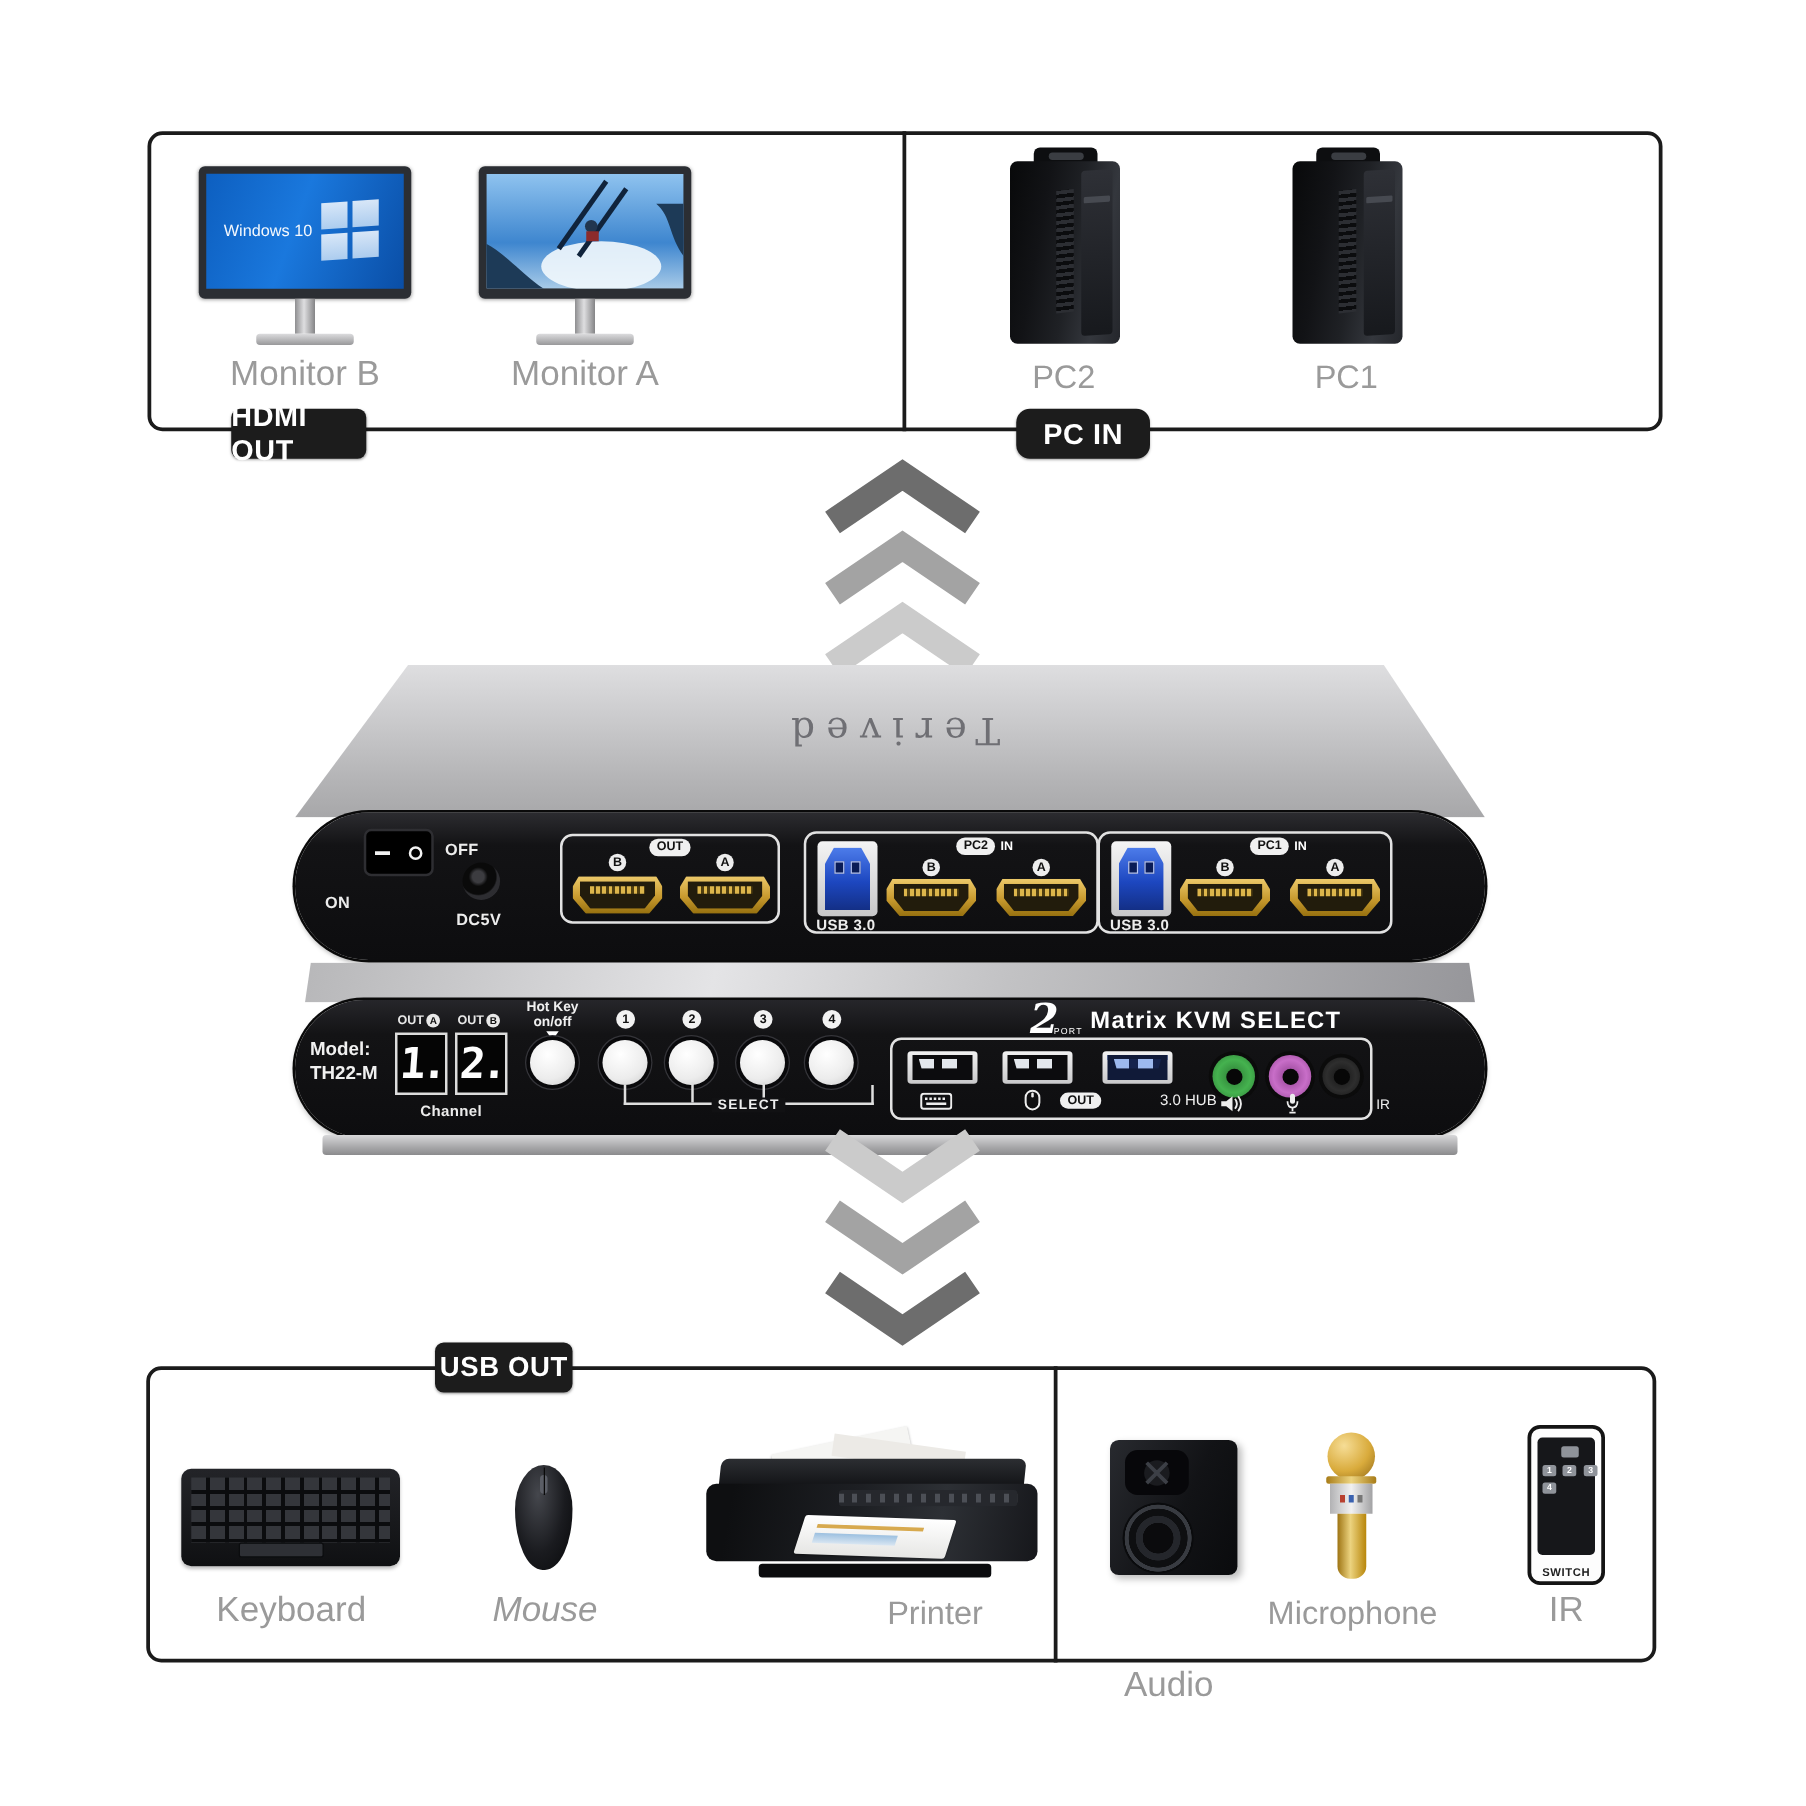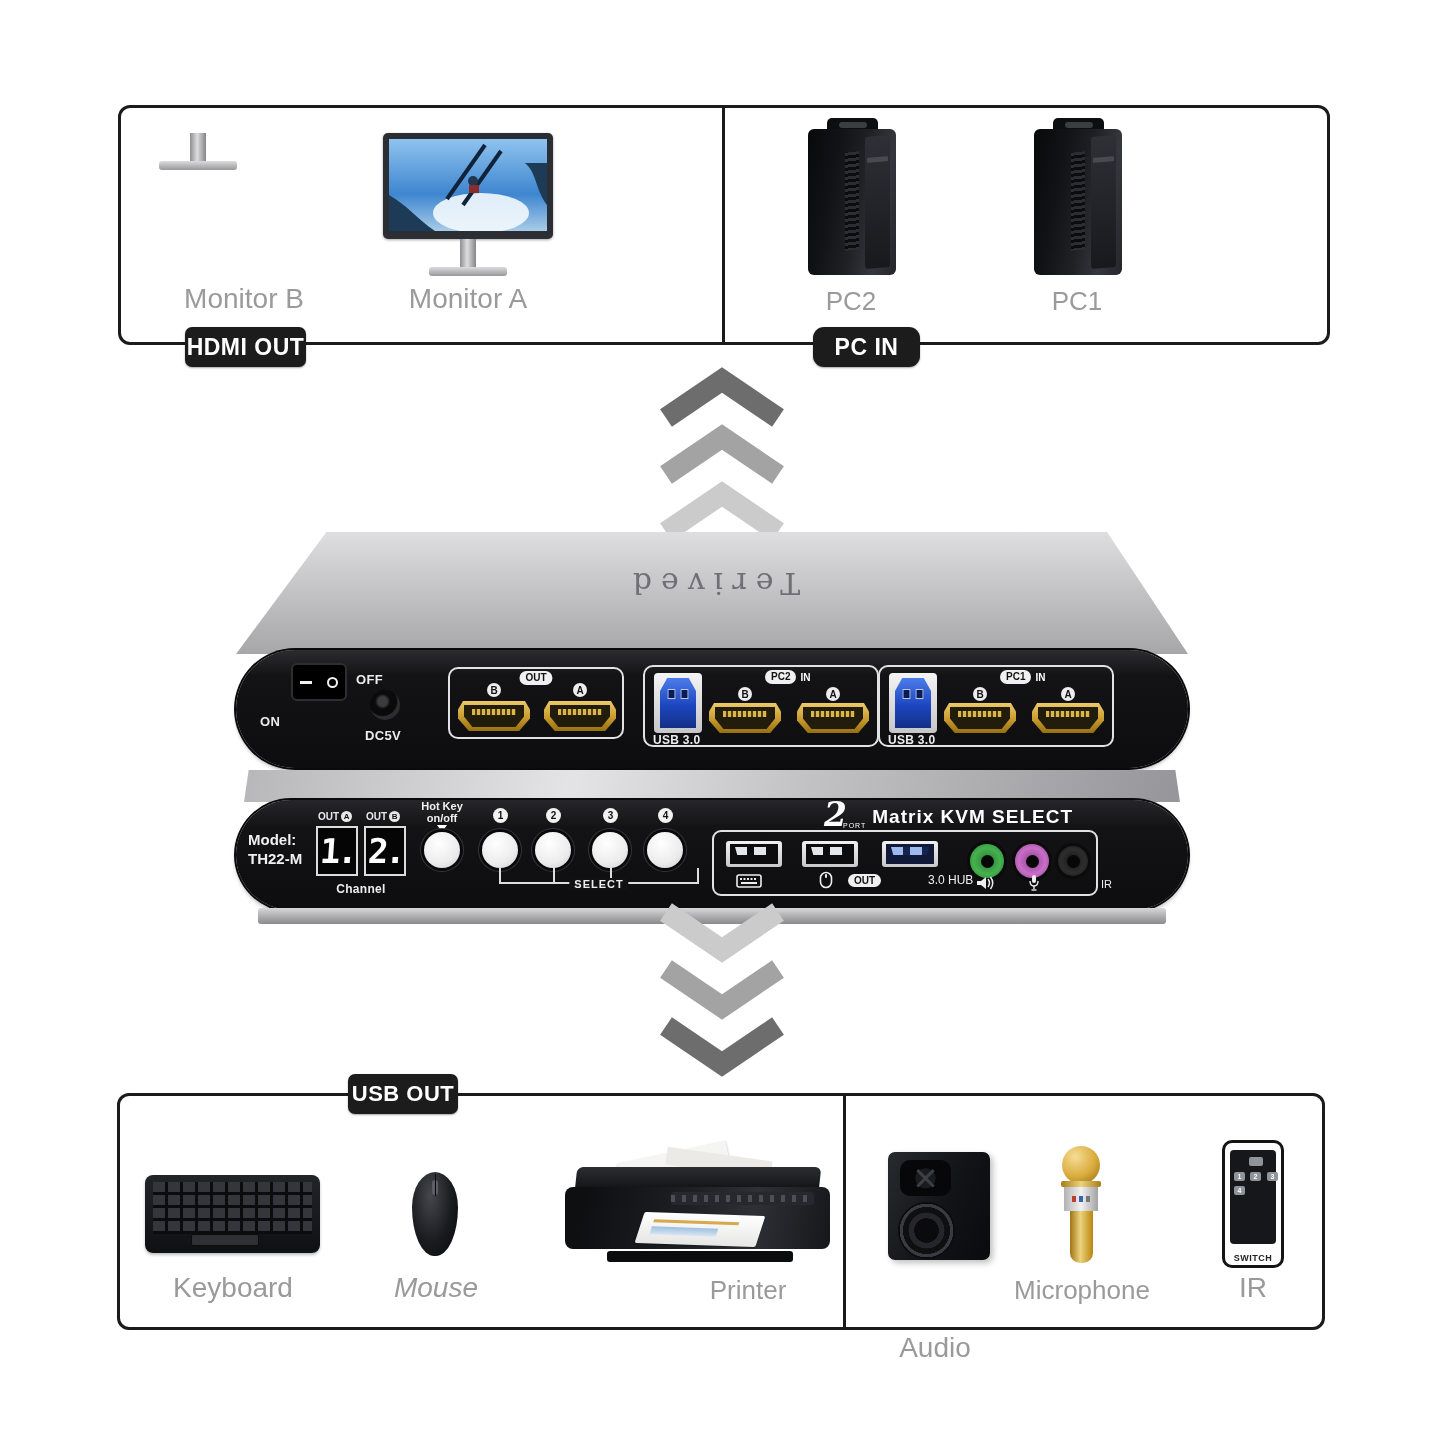--- a/index.html
+++ b/index.html
@@ -122,20 +122,31 @@
   .rm-btn{position:absolute;background:#8f939a;border-radius:2px;color:#fff;font-size:7px;font-weight:bold;display:flex;align-items:center;justify-content:center;}
   .rm-label{position:absolute;bottom:2px;left:0;right:0;text-align:center;font-size:9px;font-weight:bold;color:#222;letter-spacing:.5px;}
 </style>
 </head>
 <body>
 
 <div class="box" style="left:118px;top:105px;width:1212px;height:240px;"></div>
 <div class="vdiv" style="left:722px;top:105px;height:240px;"></div>
 
 <div class="monitor" style="left:159px;top:133px;">
+  <div class="mon-bezel">
+    <div class="mon-screen scr-b">
+      <div class="wintext">Windows 10</div>
+      <div class="winlogo">
+          <div></div>
+          <div></div>
+          <div></div>
+          <div></div>
+        </div>
+    </div>
+  </div>
   <div class="mon-neck"></div>
   <div class="mon-base"></div>
 </div>
 <div class="gray-label" style="left:244px;top:283px;">Monitor B</div>
 
 <div class="monitor" style="left:383px;top:133px;">
   <div class="mon-bezel">
     <div class="mon-screen">
       <svg width="158" height="92" viewBox="0 0 158 92" preserveAspectRatio="none">
         <defs>
@@ -154,21 +165,21 @@
         <circle cx="84" cy="42" r="5" fill="#22364f"></circle>
         <rect x="80" y="46" width="10" height="8" fill="#8c2b2b"></rect>
       </svg>
     </div>
   </div>
   <div class="mon-neck"></div>
   <div class="mon-base"></div>
 </div>
 <div class="gray-label" style="left:468px;top:283px;">Monitor A</div>
 
-<div class="badge" style="left:185px;top:327px;width:121px;height:40px;">HDMI OUT</div>
+<div class="badge" style="left:185px;top:327px;width:108px;height:40px;">HDMI OUT</div>
 
 <div class="tower" style="left:808px;top:118px;">
   <div class="tw-handle"></div>
   <div class="tw-body"></div>
   <div class="tw-face"></div>
   <div class="tw-vents"></div>
 </div>
 <div class="gray-label" style="left:851px;top:286px;font-size:26px;">PC2</div>
 
 <div class="tower" style="left:1034px;top:118px;">

